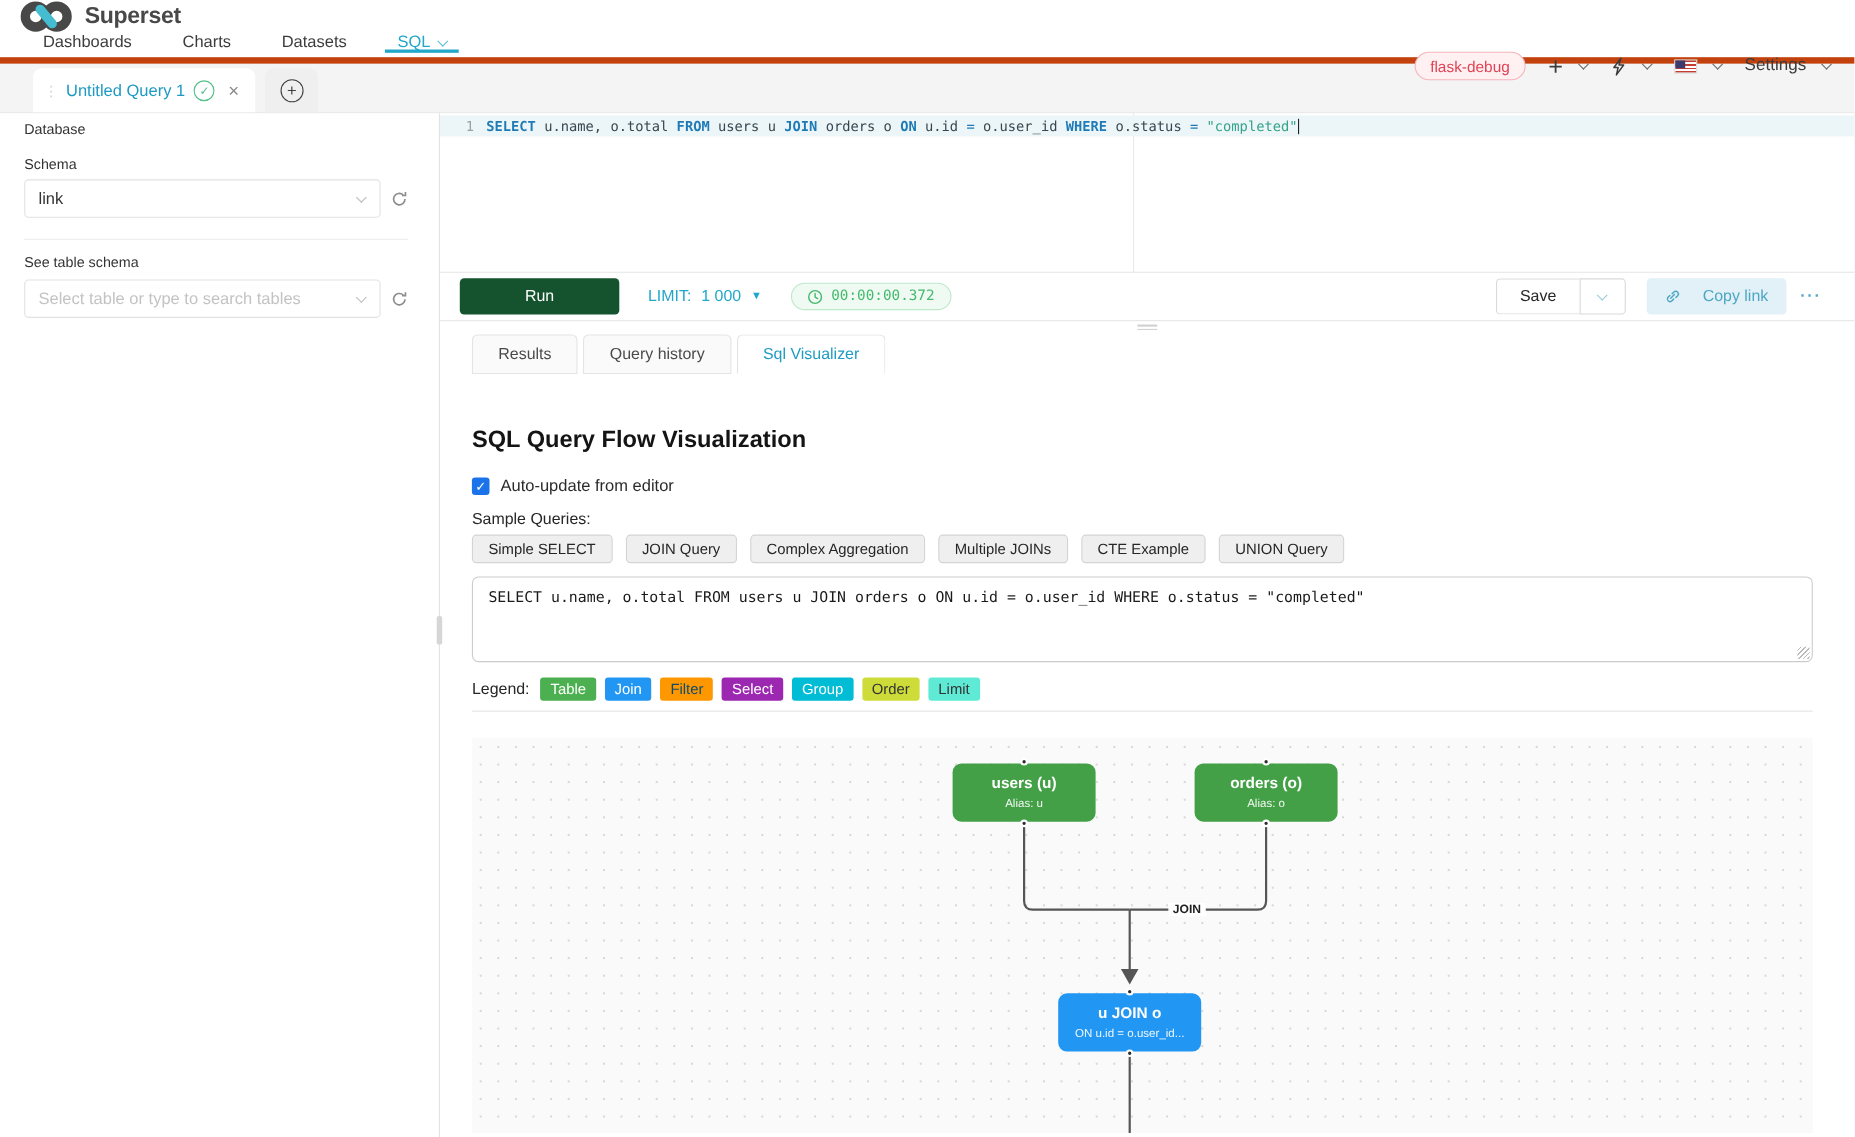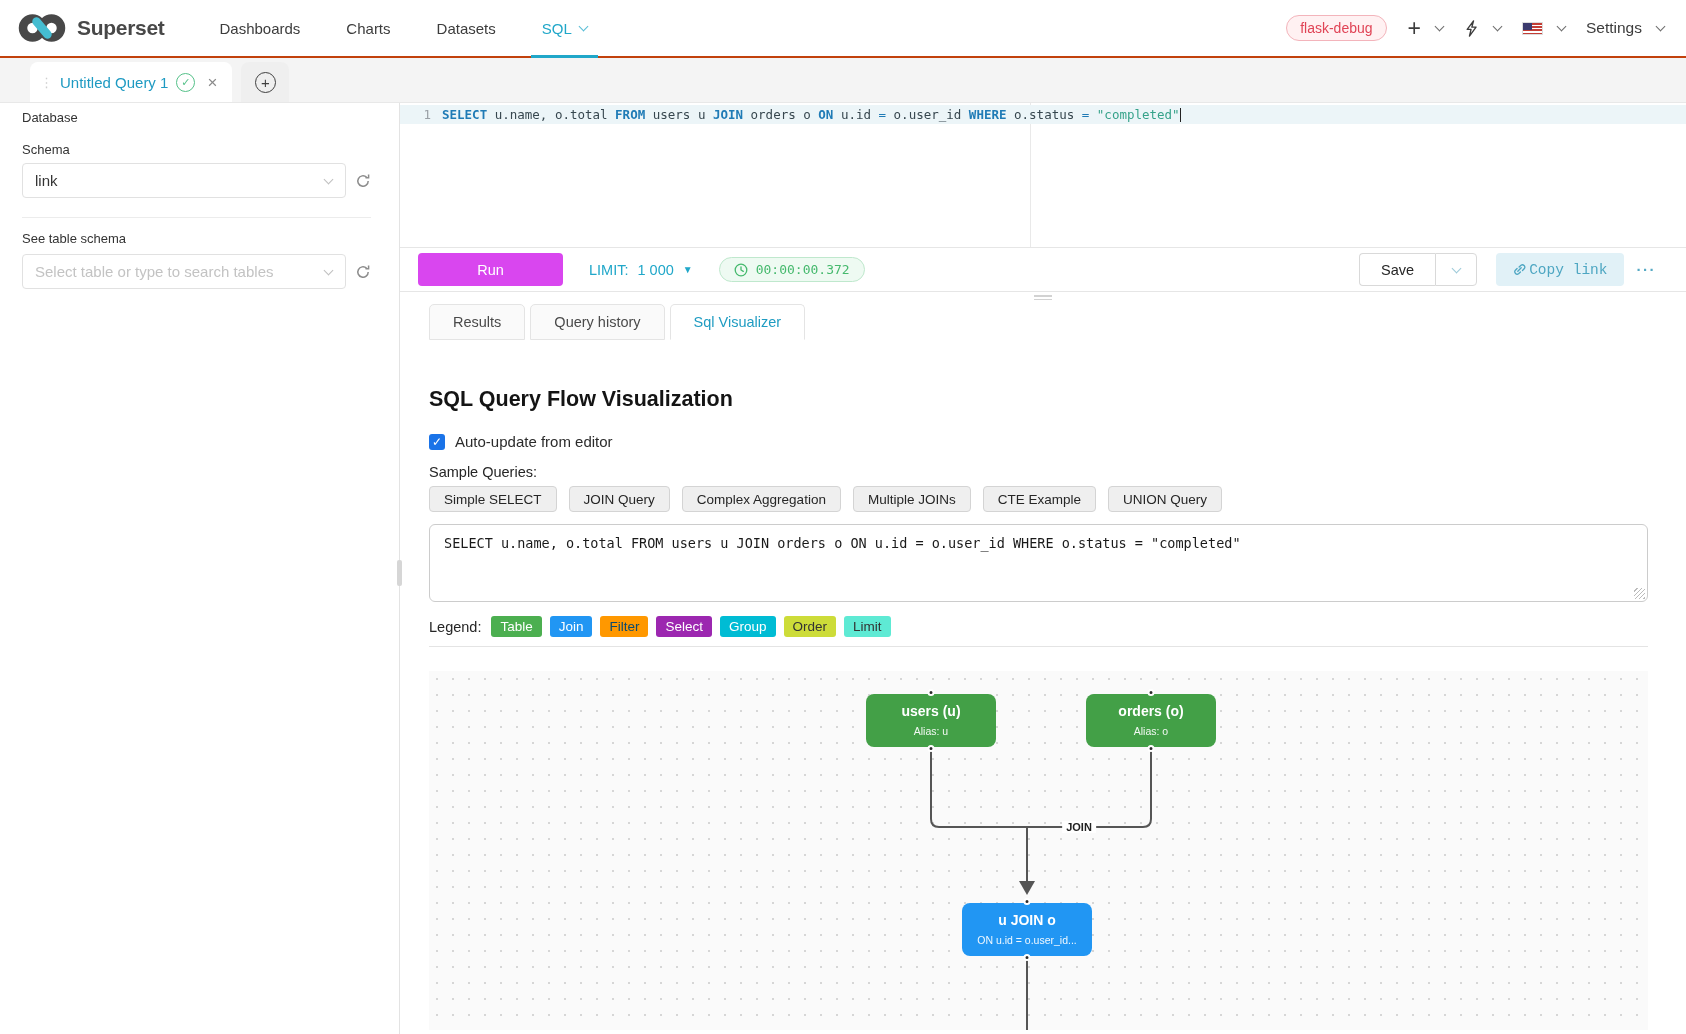--- a/index.html
+++ b/index.html
@@ -1,21 +1,21 @@
 <!DOCTYPE html>
 <html><head>
 <meta charset="utf-8">
 <style>
   * { box-sizing: border-box; margin: 0; padding: 0; }
   html,body { width:1686px; height:1034px; overflow:hidden; background:#fff;
     font-family:"Liberation Sans", sans-serif; color:#333; }
 
   
-  .navbar { height:58px; display:flex; align-items:center; padding:0 22px 0 16px;
-    border-bottom:2px solid #c2410c; background:#fff; }
+  .navbar { height:58px; display:flex; align-items:flex-start; padding:0 22px 0 16px;
+    border-bottom:6px solid #c2410c; background:#fff;flex-direction:column; }
   .brand { display:flex; align-items:center; gap:9px; margin-right:32px; }
   .brand-name { font-size:21px; font-weight:bold; color:#484848; letter-spacing:-0.3px; }
   .nav-menu { display:flex; height:58px; }
   .nav-item { padding:0 23px; display:flex; align-items:center; font-size:15px;
     color:#3c3c3c; position:relative; cursor:pointer; }
   .nav-item.active { color:#20a7c9; }
   .nav-item.active::after { content:""; position:absolute; left:12px; right:12px; bottom:-1px;
     height:3px; background:#20a7c9; }
   .chev { width:7px; height:7px; border-right:1.6px solid currentColor;
     border-bottom:1.6px solid currentColor; transform:rotate(45deg);
@@ -75,39 +75,39 @@
   .gutter { width:42px; text-align:right; padding-right:11px; color:#9aa0a6; }
   .code { white-space:pre; color:#37474f; }
   .tk-kw { color:#1f7bb6; font-weight:bold; }
   .tk-op { color:#1f7bb6; }
   .tk-str { color:#36a28a; }
   .cursor { display:inline-block; width:1.5px; height:14px; background:#222; vertical-align:middle; }
 
   
   .toolbar { height:44px; display:flex; align-items:center; padding:0 30px 0 18px;
     border-bottom:1px solid #e6e6e6; }
-  .run-btn { width:145px; height:33px; background:#d946ef; color:#fff; border:none;
+  .run-btn { width:145px; height:33px; background:#14532d; color:#fff; border:none;
     border-radius:4px; font-size:14.5px; font-family:inherit; cursor:pointer; margin-right:26px; }
   .limit { display:flex; align-items:center; gap:9px; color:#20a7c9; font-size:14.5px;
     margin-right:26px; cursor:pointer; }
   .limit .caret-f { font-size:10px; }
   .timer { display:flex; align-items:center; gap:8px; background:#eefaf2; border:1px solid #bfe8cd;
     color:#45b96d; border-radius:15px; padding:4px 14px;
     font-family:"DejaVu Sans Mono", monospace; font-size:13px; }
   .tb-right { margin-left:auto; display:flex; align-items:center; }
   .save-grp { display:flex; }
   .save-btn { height:33px; background:#fff; border:1px solid #d9d9d9; border-right:none;
     border-radius:4px 0 0 4px; padding:0 21px; font-size:14.5px; color:#262626;
     font-family:inherit; cursor:pointer; }
   .save-caret { height:33px; width:42px; background:#fff; border:1px solid #d9d9d9;
     border-radius:0 4px 4px 0; display:flex; align-items:center; justify-content:center;
     color:#7cb8cc; cursor:pointer; }
   .copy-btn { margin-left:19px; height:33px; background:#e1f1f7; border:none; border-radius:4px;
-    color:#4da6c2; font-size:14.5px; font-family:Liberation Mono, monospace; display:flex; align-items:center;
-    gap:2px; padding:0 16px; cursor:pointer; }
+    color:#4da6c2; font-size:14.5px; font-family:Liberation Sans, sans-serif; display:flex; align-items:center;
+    gap:20px; padding:0 16px; cursor:pointer; }
   .more-btn { margin-left:13px; color:#55a9c4; font-size:15px; letter-spacing:1.5px;
     cursor:pointer; font-weight:bold; }
 
   
   .results { flex:1; position:relative; padding:12px 38px 0 29px; overflow:hidden; }
   .south-handle { position:absolute; top:3px; left:50%; transform:translateX(-50%);
     width:18px; display:flex; flex-direction:column; gap:2px; }
   .south-handle i { height:1.5px; background:#d2d2d2; display:block; }
   .rtabs { display:flex; gap:5px; }
   .rtab { height:36px; display:flex; align-items:center; padding:0 23px; font-size:14.5px;

